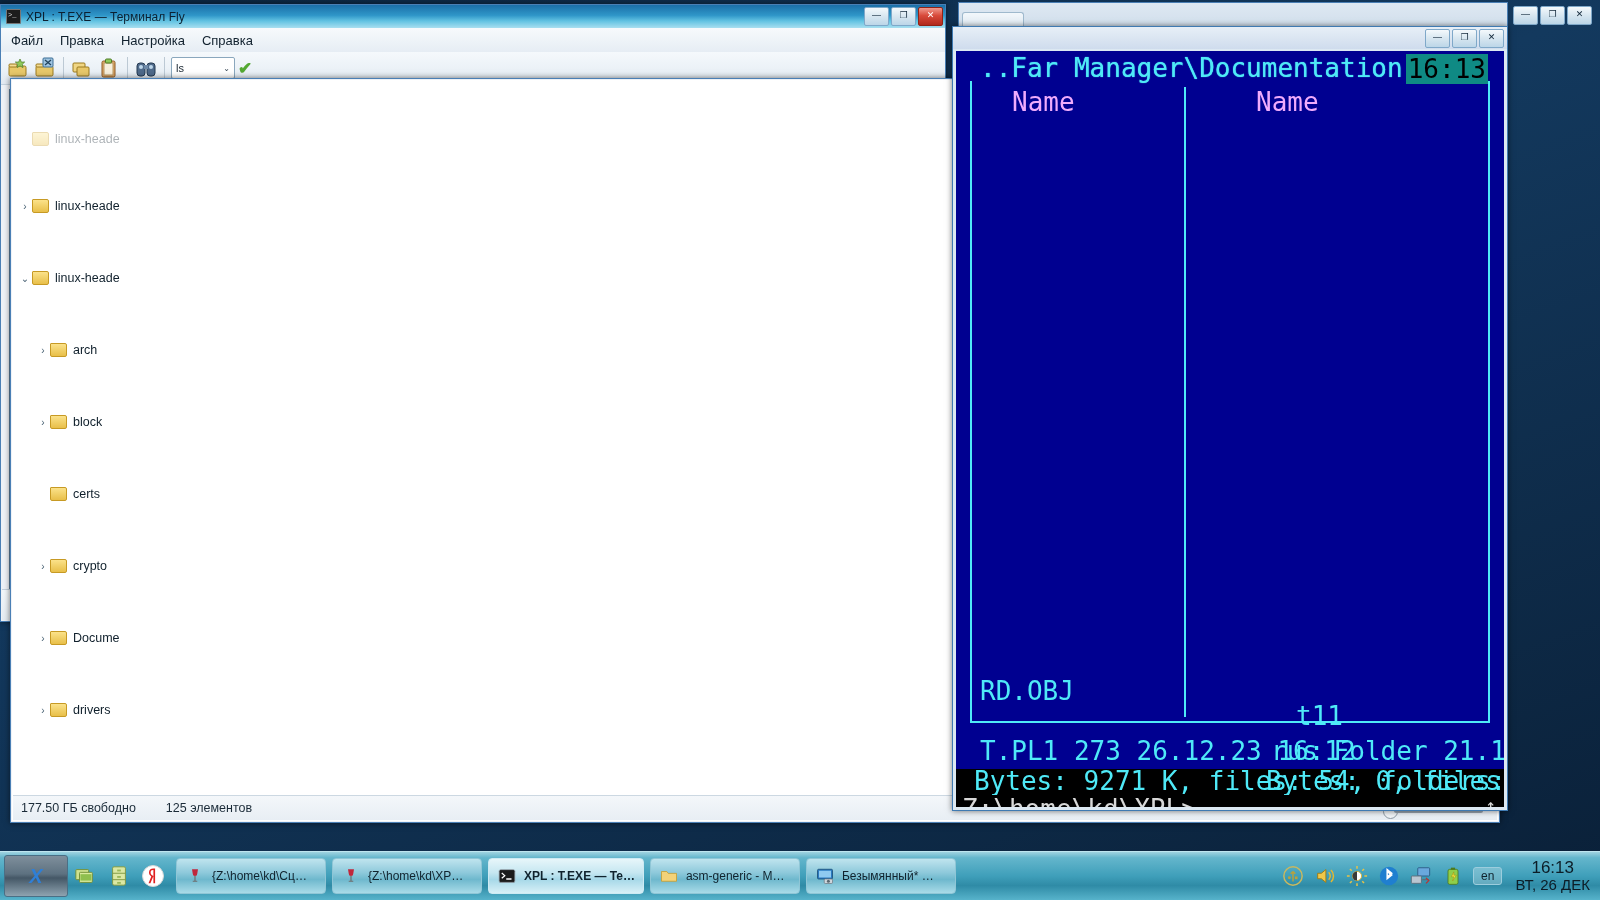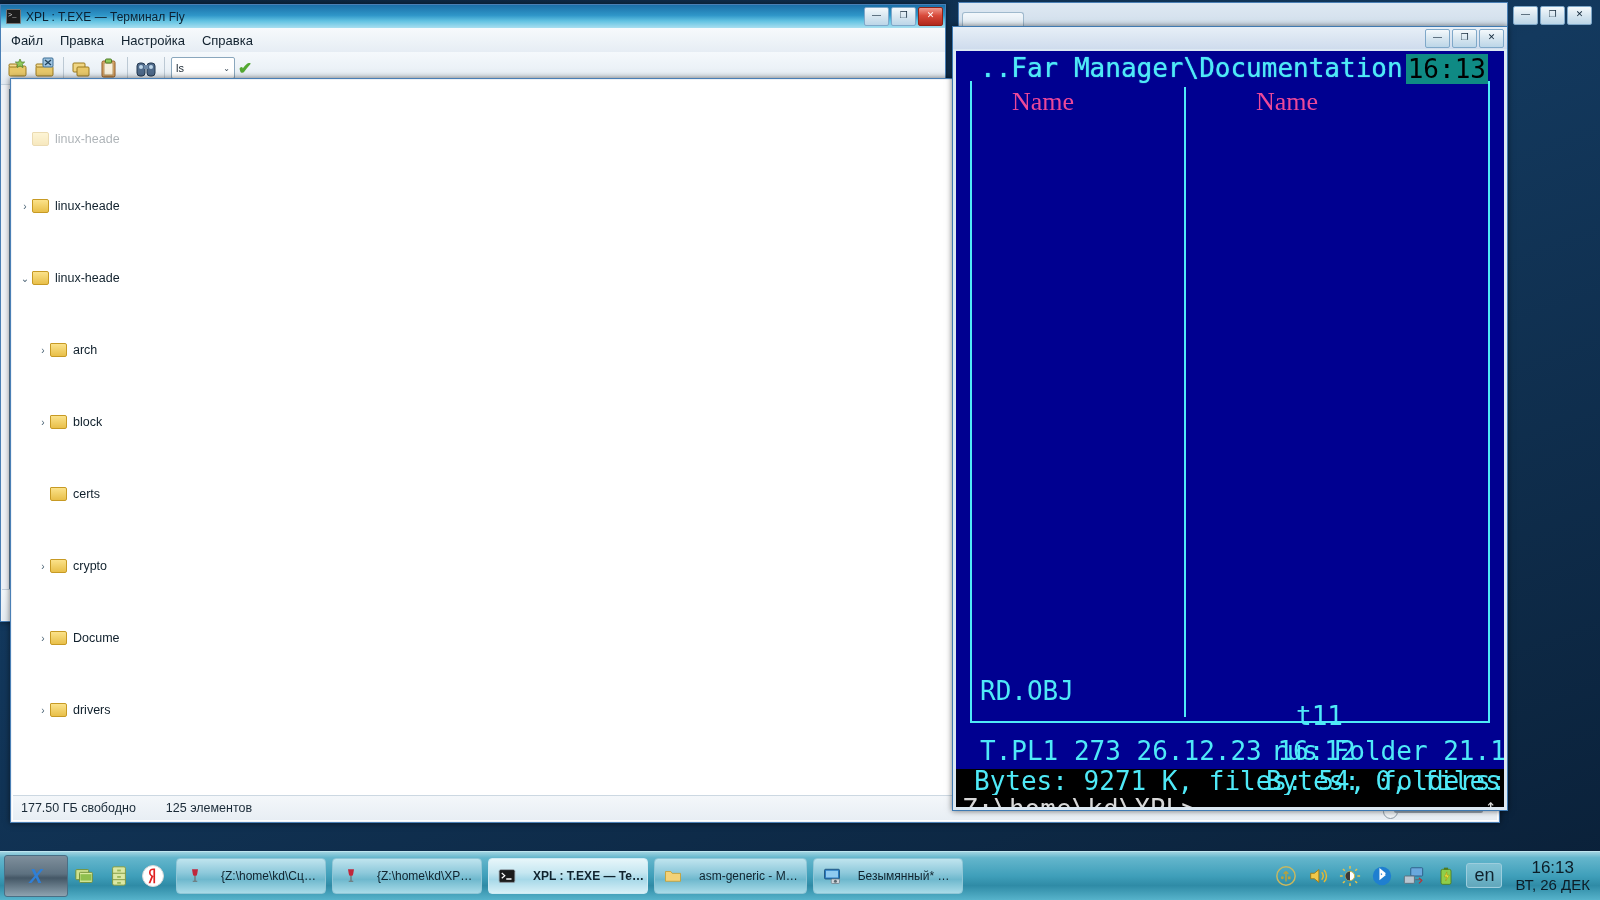--- a/index.html
+++ b/index.html
@@ -87,21 +87,21 @@
   #far-console{position:absolute;left:3px;right:3px;top:24px;bottom:3px;
     background:#000;overflow:hidden;
     font-family:"DejaVu Sans Mono","Liberation Mono",monospace;}
   #far-panels{position:absolute;left:0;right:0;top:0;height:718px;background:#000090;
     box-sizing:border-box;padding:0;}
   #far-header{position:absolute;left:0;right:0;top:0;height:34px;display:flex;align-items:center;}
   #far-path{color:#4fe9f7;font-size:26px;white-space:nowrap;padding-left:24px;
     text-shadow:0 0 1px #4fe9f7;}
   #far-clock{position:absolute;right:16px;top:3px;background:#0f8a84;color:#000;
     font-size:26px;padding:0 2px;line-height:30px;}
-  .far-namehdr{position:absolute;top:36px;color:#ec4899;font-size:26px;font-family:Liberation Serif, serif;}
+  .far-namehdr{position:absolute;top:36px;color:#f0abfc;font-size:26px;}
   #far-name-l{left:56px;}
   #far-name-r{left:300px;}
   #far-vsep{position:absolute;left:228px;top:36px;width:2px;height:630px;background:#4fe9f7;}
   #far-border-l{position:absolute;left:14px;top:30px;width:2px;height:640px;background:#4fe9f7;}
   #far-border-r{position:absolute;right:14px;top:30px;width:2px;height:640px;background:#4fe9f7;}
   #far-row-divider{position:absolute;left:14px;right:14px;top:670px;height:2px;background:#4fe9f7;}
   .far-file{position:absolute;color:#4fe9f7;font-size:26px;white-space:nowrap;}
   #far-f1{left:24px;top:625px;}
   #far-f2{left:340px;top:650px;}
   #far-info-l{left:24px;top:685px;}
@@ -116,29 +116,29 @@
   #taskbar{position:absolute;left:0;right:0;bottom:0;height:48px;z-index:30;
     background:linear-gradient(180deg,#9fd3e0 0%,#64b6cc 12%,#3f9fba 50%,#2f8ba6 70%,#57b3cb 100%);
     border-top:1px solid #bfe5ef;display:flex;align-items:center;}
   #start-btn{width:62px;height:40px;margin-left:4px;border:1px solid #4a6f85;border-radius:3px;
     background:linear-gradient(180deg,#7f8f9c 0%,#5d7180 45%,#445766 55%,#8fa3b0 100%);
     display:flex;align-items:center;justify-content:center;color:#2f7fd6;font-size:20px;
     font-weight:bold;font-style:italic;}
   .qlaunch{width:34px;height:40px;display:flex;align-items:center;justify-content:center;}
   .tsk{height:36px;min-width:150px;max-width:160px;margin-left:6px;border:1px solid #8fc6d6;
     border-radius:4px;background:linear-gradient(180deg,#bfe4ee 0%,#8ec9db 40%,#6eb8cd 60%,#a9dbe8 100%);
-    display:flex;align-items:center;gap:16px;padding:0 8px;box-sizing:border-box;
+    display:flex;align-items:center;gap:7px;padding:0 8px;box-sizing:border-box;
     font-size:12px;color:#10232e;overflow:hidden;white-space:nowrap;}
   .tsk.active{background:linear-gradient(180deg,#e7f6fa 0%,#c6e7f1 40%,#a6d8e8 60%,#d8f0f7 100%);
     border-color:#cdeaf3;font-weight:bold;}
   .tico{width:20px;height:18px;flex:0 0 auto;border-radius:2px;}
   #tray{margin-left:auto;display:flex;align-items:center;gap:9px;padding-right:10px;}
   .tray-ico{width:23px;height:23px;display:flex;align-items:center;justify-content:center;
     font-size:16px;}
-  #lang{border:1px solid #9ccddd;border-radius:3px;padding:1px 7px;font-size:18px;color:#10232e;
+  #lang{border:1px solid #9ccddd;border-radius:3px;padding:1px 7px;font-size:12px;color:#10232e;
     background:rgba(255,255,255,.25);}
   #clock{display:flex;flex-direction:column;align-items:center;color:#0c1d27;line-height:1.12;
     padding-left:4px;}
   #clock .t{font-size:17px;}
   #clock .d{font-size:15px;}
 
   
   #fm-slider{position:absolute;right:16px;bottom:4px;width:100px;height:14px;z-index:3;
     display:flex;align-items:center;}
   #fm-slider .track{height:4px;background:#9aa6b0;border-radius:2px;flex:1;}

